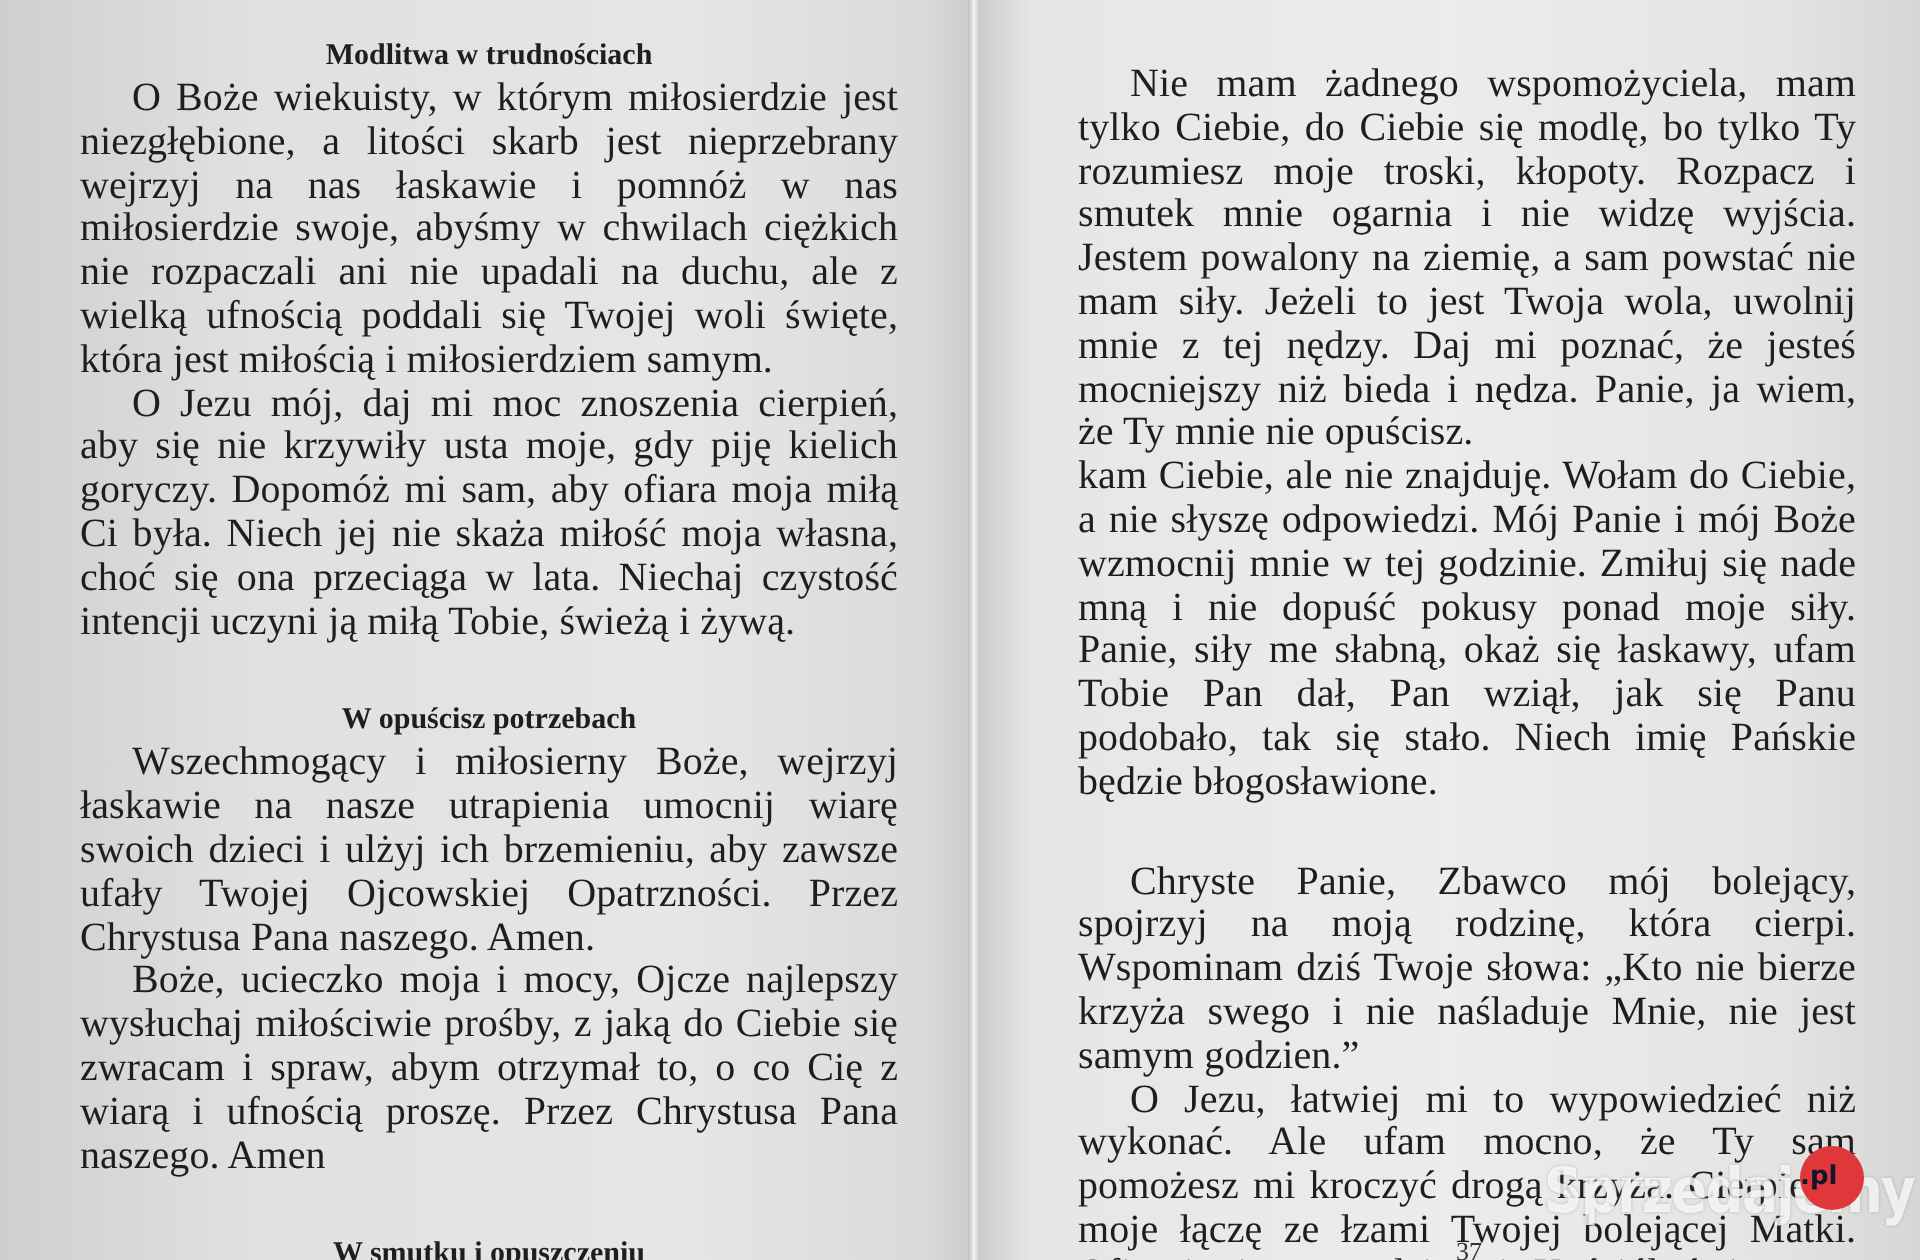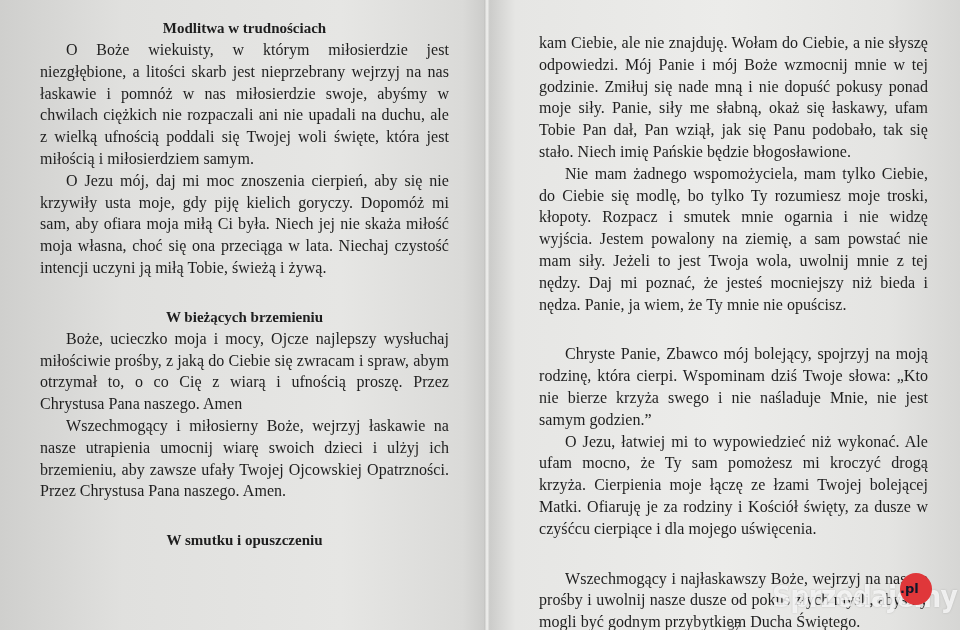--- a/index.html
+++ b/index.html
@@ -26,21 +26,21 @@
   }
   .gutter {
     position: absolute; left: 484px; top: 0; width: 6px; height: 630px;
     background: linear-gradient(90deg, #bdbdbb, #f2f2f0 50%, #c6c6c4);
   }
   .section-title {
     font-weight: bold; text-align: center; font-size: 15px; line-height: 21px;
     margin: 0;
   }
   .para {
-    font-size: 16px; line-height: 21.8px; text-align: justify;
+    font-size: 20px; line-height: 21.8px; text-align: justify;
     text-indent: 26px; margin: 0; letter-spacing: 0.05px;
   }
   .para.cont { text-indent: 0; }
   .gap { height: 28px; }
   .page-number {
     position: absolute; left: 728px; top: 618px; font-size: 13px; color: #333;
   }
   .watermark {
     position: absolute; left: 772px; top: 578px; width: 190px; height: 40px;
   }
@@ -61,32 +61,32 @@
 </head>
 <body>
 
 <div class="spread">
 
   <div class="page page-left">
     <h3 class="section-title">Modlitwa w trudnościach</h3>
     <p class="para">O Boże wiekuisty, w którym miłosierdzie jest niezgłębione, a litości skarb jest nieprzebrany wejrzyj na nas łaskawie i pomnóż w nas miłosierdzie swoje, abyśmy w chwilach ciężkich nie rozpaczali ani nie upadali na duchu, ale z wielką ufnością poddali się Twojej woli święte, która jest miłością i miłosierdziem samym.</p>
     <p class="para">O Jezu mój, daj mi moc znoszenia cierpień, aby się nie krzywiły usta moje, gdy piję kielich goryczy. Dopomóż mi sam, aby ofiara moja miłą Ci była. Niech jej nie skaża miłość moja własna, choć się ona przeciąga w lata. Niechaj czystość intencji uczyni ją miłą Tobie, świeżą i żywą.</p>
     <div class="gap"></div>
-    <h3 class="section-title">W bieżących brzemieniu</h3>
+    <h3 class="section-title">W opuścisz potrzebach</h3>
+    <p class="para">Wszechmogący i miłosierny Boże, wejrzyj łaskawie na nasze utrapienia umocnij wiarę swoich dzieci i ulżyj ich brzemieniu, aby zawsze ufały Twojej Ojcowskiej Opatrzności. Przez Chrystusa Pana naszego. Amen.</p>
     <p class="para">Boże, ucieczko moja i mocy, Ojcze najlepszy wysłuchaj miłościwie prośby, z jaką do Ciebie się zwracam i spraw, abym otrzymał to, o co Cię z wiarą i ufnością proszę. Przez Chrystusa Pana naszego. Amen</p>
-    <p class="para">Wszechmogący i miłosierny Boże, wejrzyj łaskawie na nasze utrapienia umocnij wiarę swoich dzieci i ulżyj ich brzemieniu, aby zawsze ufały Twojej Ojcowskiej Opatrzności. Przez Chrystusa Pana naszego. Amen.</p>
     <div class="gap"></div>
     <h3 class="section-title">W smutku i opuszczeniu</h3>
 
   </div>
 
   <div class="page page-right">
     <div style="height:12px"></div>
+    <p class="para">Nie mam żadnego wspomożyciela, mam tylko Ciebie, do Ciebie się modlę, bo tylko Ty rozumiesz moje troski, kłopoty. Rozpacz i smutek mnie ogarnia i nie widzę wyjścia. Jestem powalony na ziemię, a sam powstać nie mam siły. Jeżeli to jest Twoja wola, uwolnij mnie z tej nędzy. Daj mi poznać, że jesteś mocniejszy niż bieda i nędza. Panie, ja wiem, że Ty mnie nie opuścisz.</p>
     <p class="para cont">kam Ciebie, ale nie znajduję. Wołam do Ciebie, a nie słyszę odpowiedzi. Mój Panie i mój Boże wzmocnij mnie w tej godzinie. Zmiłuj się nade mną i nie dopuść pokusy ponad moje siły. Panie, siły me słabną, okaż się łaskawy, ufam Tobie Pan dał, Pan wziął, jak się Panu podobało, tak się stało. Niech imię Pańskie będzie błogosławione.</p>
-    <p class="para">Nie mam żadnego wspomożyciela, mam tylko Ciebie, do Ciebie się modlę, bo tylko Ty rozumiesz moje troski, kłopoty. Rozpacz i smutek mnie ogarnia i nie widzę wyjścia. Jestem powalony na ziemię, a sam powstać nie mam siły. Jeżeli to jest Twoja wola, uwolnij mnie z tej nędzy. Daj mi poznać, że jesteś mocniejszy niż bieda i nędza. Panie, ja wiem, że Ty mnie nie opuścisz.</p>
     <div class="gap"></div>
     <p class="para">Chryste Panie, Zbawco mój bolejący, spojrzyj na moją rodzinę, która cierpi. Wspominam dziś Twoje słowa: „Kto nie bierze krzyża swego i nie naśladuje Mnie, nie jest samym godzien.”</p>
     <p class="para">O Jezu, łatwiej mi to wypowiedzieć niż wykonać. Ale ufam mocno, że Ty sam pomożesz mi kroczyć drogą krzyża. Cierpienia moje łączę ze łzami Twojej bolejącej Matki. Ofiaruję je za rodziny i Kościół święty, za dusze w czyśćcu cierpiące i dla mojego uświęcenia.</p>
     <div class="gap"></div>
     <p class="para">Wszechmogący i najłaskawszy Boże, wejrzyj na naszze prośby i uwolnij nasze dusze od pokus złych myśli, abyśmy mogli być godnym przybytkiem Ducha Świętego.</p>
 
   </div>
 
   <div class="gutter"></div>
 </div>

